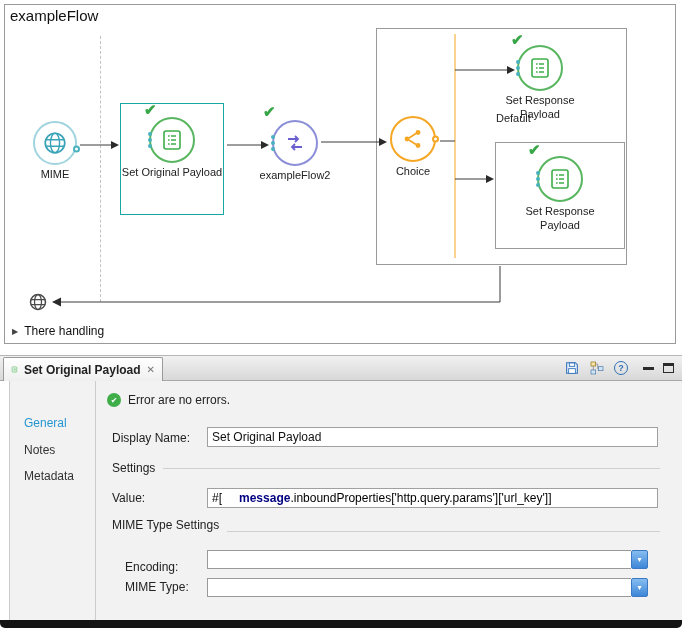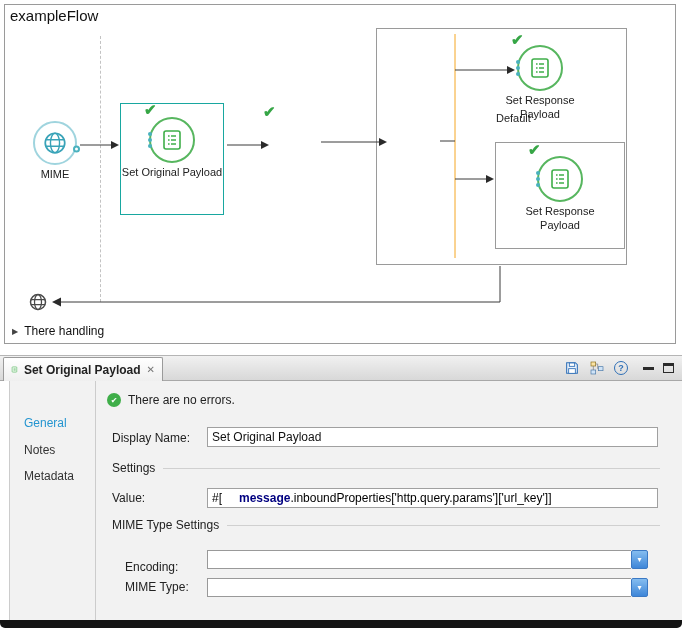--- a/index.html
+++ b/index.html
@@ -120,21 +120,43 @@
     <div class="circle c-green">
       <svg width="24" height="24" viewBox="0 0 24 24">
         <rect x="4" y="3" width="16" height="18" rx="2" fill="#fff" stroke="currentColor" stroke-width="1.6"></rect>
         <path d="M8 8h1.6 M11 8h5 M8 12h1.6 M11 12h5 M8 16h1.6 M11 16h5" stroke="currentColor" stroke-width="1.6"></path>
       </svg>
       <span class="ports"></span>
     </div>
     <div class="nlabel">Set Original Payload</div>
   </div>
 
-
+  <div class="node" style="left:253px;top:120px;width:84px;">
+    <div class="circle c-purple">
+      <svg width="24" height="24" viewBox="0 0 24 24">
+        <path d="M5 8 H15 M12 5 L15 8 L12 11" stroke="currentColor" fill="none" stroke-width="1.8"></path>
+        <path d="M19 16 H9 M12 13 L9 16 L12 19" stroke="currentColor" fill="none" stroke-width="1.8"></path>
+      </svg>
+      <span class="ports"></span>
+    </div>
+    <div class="nlabel">exampleFlow2</div>
+  </div>
+
+  <div class="node" style="left:385px;top:116px;width:56px;">
+    <div class="circle c-orange">
+      <svg width="24" height="24" viewBox="0 0 24 24">
+        <circle cx="6" cy="12" r="2.4" fill="currentColor"></circle>
+        <circle cx="17" cy="5.5" r="2.4" fill="currentColor"></circle>
+        <circle cx="17" cy="18.5" r="2.4" fill="currentColor"></circle>
+        <path d="M8 11L15 6.5 M8 13L15 17.5" stroke="currentColor" stroke-width="1.8" fill="none"></path>
+      </svg>
+      <span class="out-dot od-orange"></span>
+    </div>
+    <div class="nlabel">Choice</div>
+  </div>
 
   <div class="node" style="left:500px;top:45px;width:80px;">
     <div class="circle c-green">
       <svg width="24" height="24" viewBox="0 0 24 24">
         <rect x="4" y="3" width="16" height="18" rx="2" fill="#fff" stroke="currentColor" stroke-width="1.6"></rect>
         <path d="M8 8h1.6 M11 8h5 M8 12h1.6 M11 12h5 M8 16h1.6 M11 16h5" stroke="currentColor" stroke-width="1.6"></path>
       </svg>
       <span class="ports"></span>
     </div>
     <div class="nlabel">Set Response Payload</div>
@@ -230,39 +252,39 @@
 <div class="panel-body">
   <div class="gutter"></div>
   <div class="vdiv"></div>
 
   <div class="nav-item active" style="top:35px;">General</div>
   <div class="nav-item" style="top:62px;">Notes</div>
   <div class="nav-item" style="top:88px;">Metadata</div>
 
   <div class="status">
     <span class="status-icon">✔</span>
-    <span class="status-text">There are no errors.</span>
+    <span class="status-text">Error are no errors.</span>
   </div>
 
   <div class="f-label" style="left:112px;top:50px;">Display Name:</div>
   <input class="text-input" style="top: 46px;" value="Set Original Payload">
 
   <div class="sec-header" style="top:80px;">
     <span>Settings</span>
     <i class="sec-rule"></i>
   </div>
 
   <div class="f-label" style="left:112px;top:110px;">Value:</div>
   <div class="expr-box" style="top:107px;">
     <span>#[</span>
       <span class="kw">message</span>
       <span>.inboundProperties['http.query.params']['url_key']]</span>
   </div>
 
-  <div class="sec-header" style="top:137px;">
+  <div class="sec-header" style="top:137px;align-items:flex-end;">
     <span>MIME Type Settings</span>
     <i class="sec-rule"></i>
   </div>
 
   <div class="f-label" style="left:125px;top:179px;">Encoding:</div>
   <div class="combo" style="top:169px;">
     <span class="combo-field"></span>
     <span class="combo-btn">▾</span>
   </div>
 

